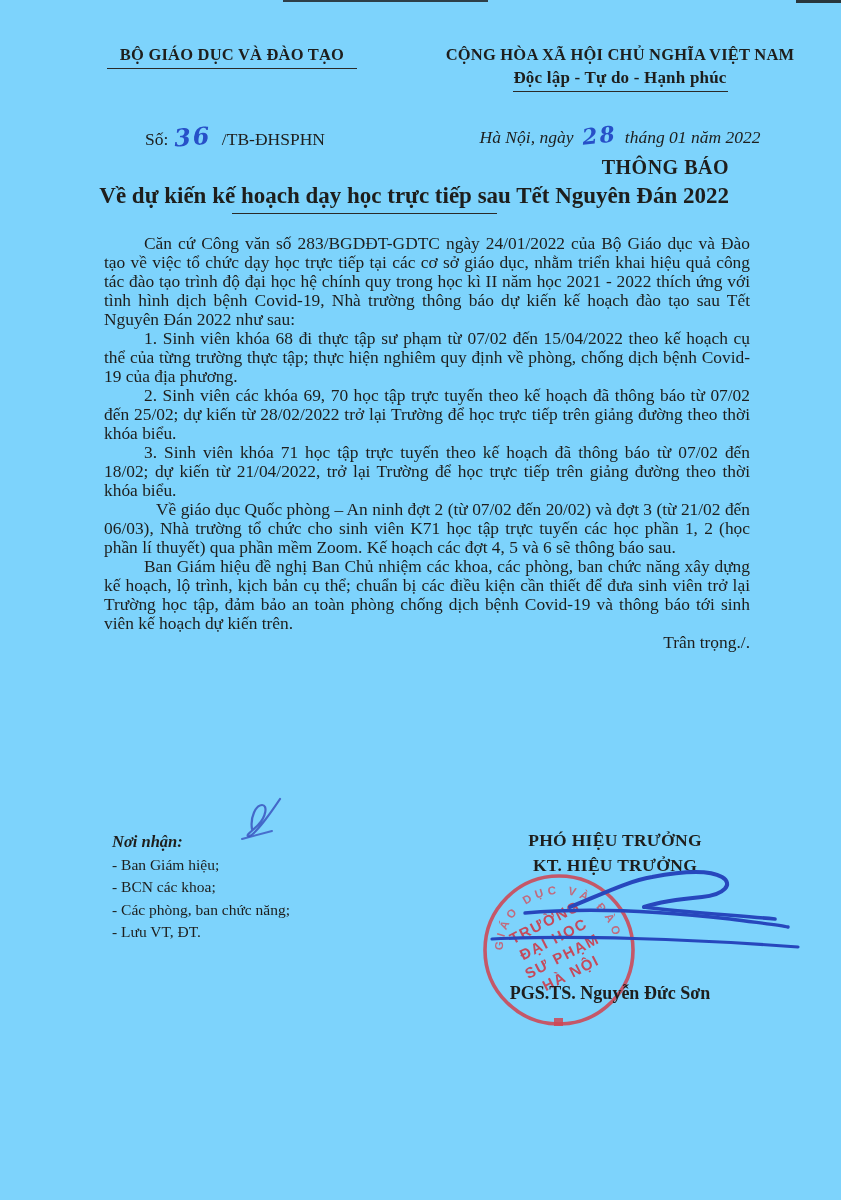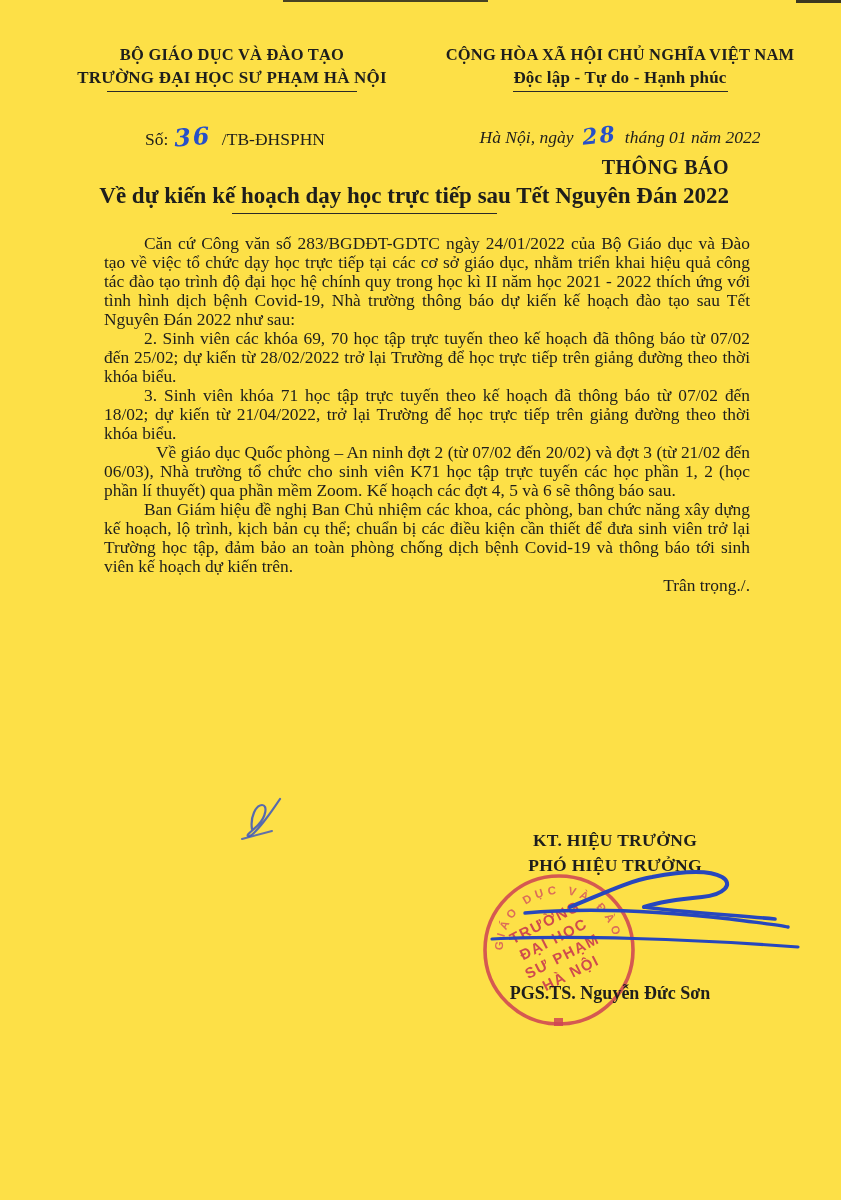--- a/index.html
+++ b/index.html
@@ -1,19 +1,19 @@
 <!DOCTYPE html>
 <html><head>
 <meta charset="utf-8">
 <style>
   html,body{margin:0;padding:0;background:#ffffff;}
   .page{
     position:relative;
     width:841px;height:1200px;
-    background:#fde047;
+    background:#7dd3fc;
     font-family:"Liberation Serif","DejaVu Serif",serif;
     color:#1e1e1c;
     overflow:hidden;
   }
   
   .artifact{position:absolute;background:#1a1a1a;}
   .artifact.a1{left:283px;top:0;width:205px;height:2px;opacity:.8;}
   .artifact.a2{left:796px;top:0;width:45px;height:3px;opacity:.85;}
 
   
@@ -60,21 +60,20 @@
 </head>
 <body>
 
 <div class="page">
 
   <div class="artifact a1"></div>
   <div class="artifact a2"></div>
 
   <div class="hdr-left">
     <div class="hdr-line1">BỘ GIÁO DỤC VÀ ĐÀO TẠO</div>
-    <div class="hdr-line2">TRƯỜNG ĐẠI HỌC SƯ PHẠM HÀ NỘI</div>
     <div class="hdr-rule"></div>
   </div>
 
   <div class="hdr-right">
     <div class="hdr-line1">CỘNG HÒA XÃ HỘI CHỦ NGHĨA VIỆT NAM</div>
     <div class="hdr-line2">Độc lập - Tự do - Hạnh phúc</div>
     <div class="hdr-rule"></div>
   </div>
 
   <div class="doc-number">
@@ -88,36 +87,44 @@
   </div>
 
   <div class="title-block">
     <div class="title-main">THÔNG BÁO</div>
     <div class="title-sub">Về dự kiến kế hoạch dạy học trực tiếp sau Tết Nguyên Đán 2022</div>
     <div class="title-rule"></div>
   </div>
 
   <div class="body-text">
     <p>Căn cứ Công văn số 283/BGDĐT-GDTC ngày 24/01/2022 của Bộ Giáo dục và Đào tạo về việc tổ chức dạy học trực tiếp tại các cơ sở giáo dục, nhằm triển khai hiệu quả công tác đào tạo trình độ đại học hệ chính quy trong học kì II năm học 2021 - 2022 thích ứng với tình hình dịch bệnh Covid-19, Nhà trường thông báo dự kiến kế hoạch đào tạo sau Tết Nguyên Đán 2022 như sau:</p>
+    <p>1. Sinh viên khóa 68 đi thực tập sư phạm từ 07/02 đến 15/04/2022 theo kế hoạch cụ thể của từng trường thực tập; thực hiện nghiêm quy định về phòng, chống dịch bệnh Covid-19 của địa phương.</p>
     <p>2. Sinh viên các khóa 69, 70 học tập trực tuyến theo kế hoạch đã thông báo từ 07/02 đến 25/02; dự kiến từ 28/02/2022 trở lại Trường để học trực tiếp trên giảng đường theo thời khóa biểu.</p>
     <p>3. Sinh viên khóa 71 học tập trực tuyến theo kế hoạch đã thông báo từ 07/02 đến 18/02; dự kiến từ 21/04/2022, trở lại Trường để học trực tiếp trên giảng đường theo thời khóa biểu.</p>
     <p class="qp">Về giáo dục Quốc phòng – An ninh đợt 2 (từ 07/02 đến 20/02) và đợt 3 (từ 21/02 đến 06/03), Nhà trường tổ chức cho sinh viên K71 học tập trực tuyến các học phần 1, 2 (học phần lí thuyết) qua phần mềm Zoom. Kế hoạch các đợt 4, 5 và 6 sẽ thông báo sau.</p>
     <p>Ban Giám hiệu đề nghị Ban Chủ nhiệm các khoa, các phòng, ban chức năng xây dựng kế hoạch, lộ trình, kịch bản cụ thể; chuẩn bị các điều kiện cần thiết để đưa sinh viên trở lại Trường học tập, đảm bảo an toàn phòng chống dịch bệnh Covid-19 và thông báo tới sinh viên kế hoạch dự kiến trên.</p>
     <p class="closing">Trân trọng./.</p>
   </div>
 
   <svg class="initial-squiggle" width="55" height="52" viewBox="0 0 55 52">
     <path d="M14 36 C12 24 18 12 24 12 C30 12 28 24 20 32 C14 38 8 42 10 43 C14 45 30 24 42 6" fill="none" stroke="#3a55c0" stroke-width="2.2" stroke-linecap="round" opacity=".85"></path>
     <path d="M4 46 L34 38" fill="none" stroke="#3a55c0" stroke-width="2" stroke-linecap="round" opacity=".8"></path>
   </svg>
 
+  <div class="recipients">
+    <div class="label">Nơi nhận:</div>
+    <div>- Ban Giám hiệu;</div>
+    <div>- BCN các khoa;</div>
+    <div>- Các phòng, ban chức năng;</div>
+    <div>- Lưu VT, ĐT.</div>
+  </div>
 
   <div class="sign-block">
+    <div class="sign-line">PHÓ HIỆU TRƯỞNG</div>
     <div class="sign-line">KT. HIỆU TRƯỞNG</div>
-    <div class="sign-line">PHÓ HIỆU TRƯỞNG</div>
   </div>
 
   <svg class="stamp" width="182" height="172" viewBox="0 0 182 172">
     <circle cx="91" cy="84" r="74" fill="none" stroke="#cf4553" stroke-width="3.6" opacity=".88"></circle>
     <defs>
       <path id="ringPath" d="M 35 84 A 56 56 0 1 1 147 84"></path>
     </defs>
     <text font-family="Liberation Sans, sans-serif" font-size="11.5" font-weight="bold" fill="#d3505e" letter-spacing="4" opacity=".8">
       <textPath href="#ringPath" startOffset="50%" text-anchor="middle">BỘ GIÁO DỤC VÀ ĐÀO TẠO</textPath>
     </text>

